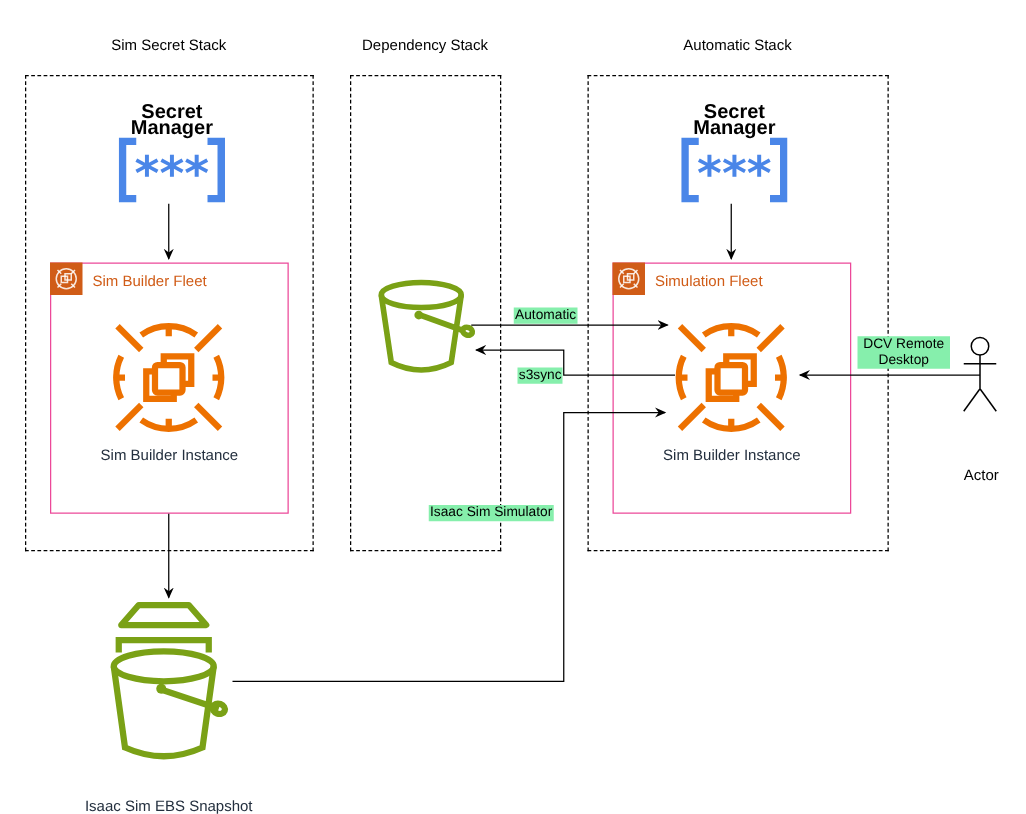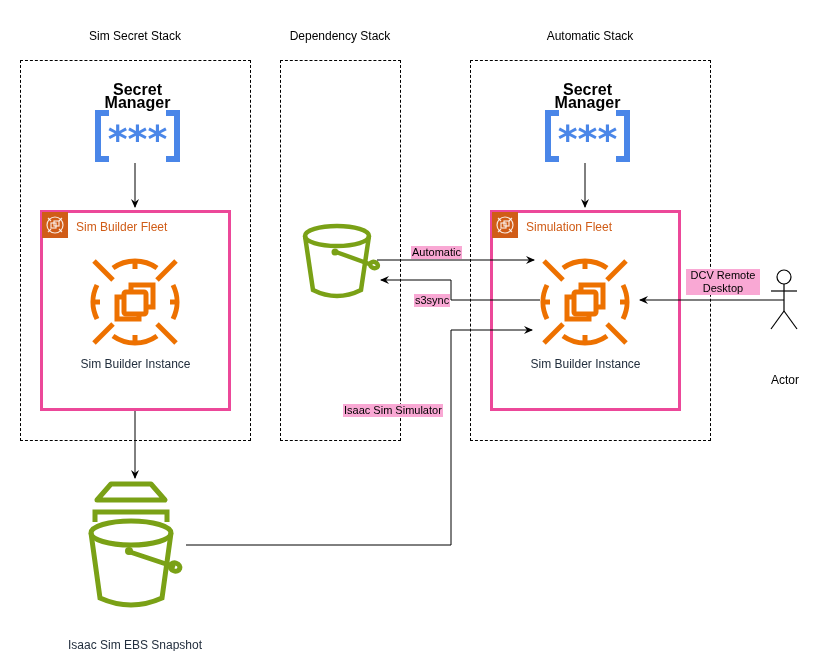--- a/index.html
+++ b/index.html
@@ -2,25 +2,25 @@
 <html><head>
 <meta charset="utf-8">
 <style>
   html, body { margin: 0; padding: 0; background: #ffffff; }
   body { width: 821px; height: 651px; position: relative; overflow: hidden;
          font-family: "Liberation Sans", sans-serif; color: #000; }
   .abs { position: absolute; }
   .stack-title { font-size: 12px; text-align: center; }
   .stack-box { border: 1px dashed #000; box-sizing: border-box; }
   .sm-label { font-size: 16px; font-weight: bold; text-align: center; line-height: 13px; }
-  .fleet-box { border: 3px solid #ec4899; box-sizing: border-box; background: #fff; }
+  .fleet-box { border: 1px solid #ec4899; box-sizing: border-box; background: #fff; }
   .fleet-badge { width: 26px; height: 26px; background: #D05C17; }
   .fleet-title { font-size: 12px; color: #D05C17; }
   .node-label { font-size: 12px; text-align: center; color: #232F3E; }
-  .edge-label { font-size: 11px; background: #f9a8d4; padding: 0 1px; line-height: 13px; }
+  .edge-label { font-size: 11px; background: #86efac; padding: 0 1px; line-height: 13px; }
   svg.overlay { position: absolute; left: 0; top: 0; }
 </style>
 </head>
 <body>
 
 <div class="abs stack-title" style="left:20px; top:29px; width:230px;">Sim Secret Stack</div>
 <div class="abs stack-title" style="left:270px; top:29px; width:140px;">Dependency Stack</div>
 <div class="abs stack-title" style="left:470px; top:29px; width:240px;">Automatic Stack</div>
 
 <div class="abs stack-box" style="left:20px; top:60px; width:231px; height:381px;"></div>

